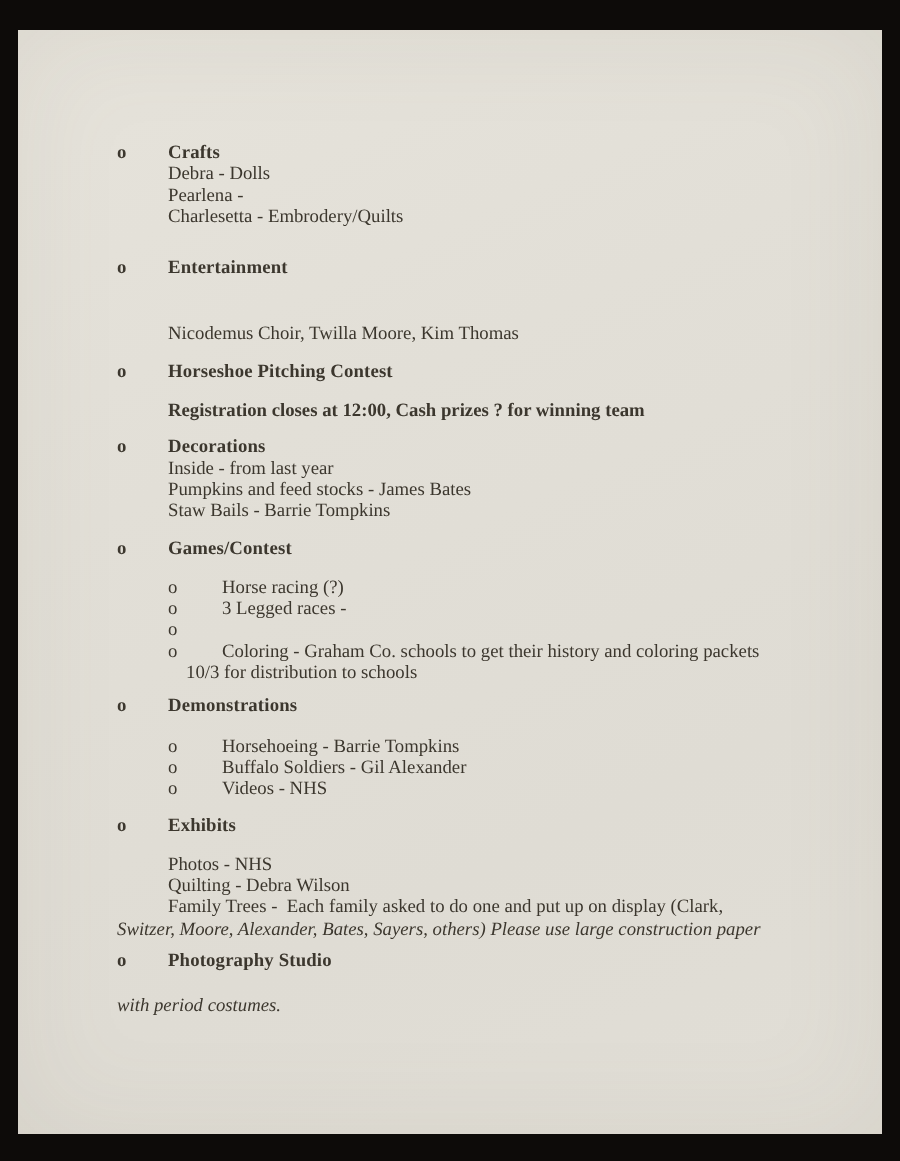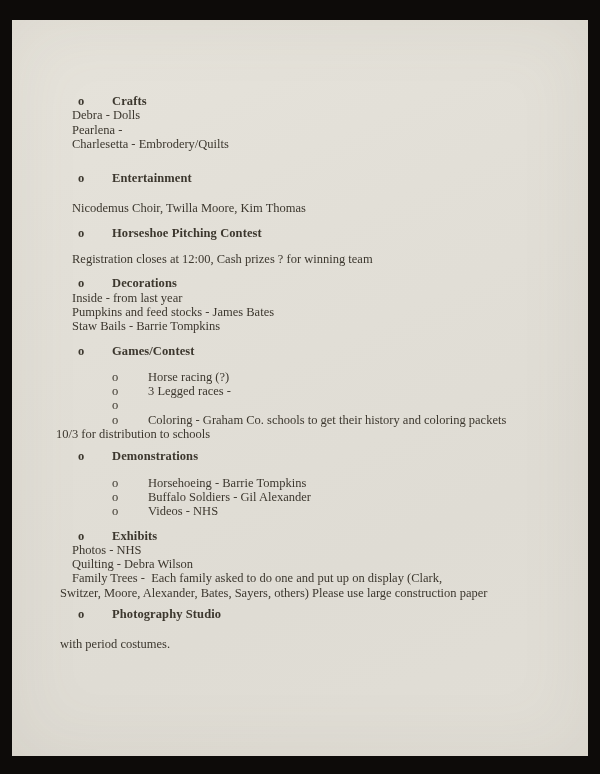--- a/index.html
+++ b/index.html
@@ -27,23 +27,23 @@
     width: 576px;
     color: #3c372e;
     font-size: 12.5px;
     line-height: 14.3px;
   }
   .row { display: flex; align-items: baseline; }
   .text, .bullet, .title, .after-title { white-space: pre; }
   .heading-row { padding-left: 66px; }
   .heading-row .bullet { width: 34px; font-weight: 700; }
   .title { font-weight: 700; letter-spacing: 0.1px; }
-  .item-plain  { padding-left: 60px; }
-  .item-subcol { padding-left: 44px; }
-  .item-hang   { padding-left: 48px; }
+  .item-plain  { padding-left: 100px; }
+  .item-subcol { padding-left: 112px; }
+  .item-hang   { padding-left: 66px; font-style: italic; }
   .item-sub    { padding-left: 100px; }
   .item-sub .sub-bullet { width: 36px; font-weight: 400; }
 </style>
 </head>
 <body>
 
 <div class="stage">
   <div class="paper">
     <div class="doc-body">
         <div class="section" style="margin-top: 0px;">
@@ -61,32 +61,32 @@
             <div class="row item-plain">
               <span class="text">Charlesetta - Embrodery/Quilts</span>
             </div>
           </div>
         </div>
         <div class="section" style="margin-top: 20px;">
           <div class="row heading-row">
             <span class="bullet">o</span>
             <span class="title">Entertainment</span>
           </div>
-          <div class="items" style="margin-top: 16px;">
+          <div class="items" style="margin-top: 30px;">
             <div class="row item-plain">
               <span class="text">Nicodemus Choir, Twilla Moore, Kim Thomas</span>
             </div>
           </div>
         </div>
         <div class="section" style="margin-top: 10px;">
           <div class="row heading-row">
             <span class="bullet">o</span>
             <span class="title">Horseshoe Pitching Contest</span>
           </div>
-          <div class="items" style="margin-top: 12px;">
+          <div class="items" style="margin-top: 12px; font-weight: bold;">
             <div class="row item-plain">
               <span class="text">Registration closes at 12:00, Cash prizes ? for winning team</span>
             </div>
           </div>
         </div>
         <div class="section" style="margin-top: 10px;">
           <div class="row heading-row">
             <span class="bullet">o</span>
             <span class="title">Decorations</span>
           </div>
@@ -146,21 +146,21 @@
               <span class="bullet sub-bullet">o</span>
               <span class="text">Videos - NHS</span>
             </div>
           </div>
         </div>
         <div class="section" style="margin-top: 10px;">
           <div class="row heading-row">
             <span class="bullet">o</span>
             <span class="title">Exhibits</span>
           </div>
-          <div class="items" style="">
+          <div class="items" style="margin-top: 12px;">
             <div class="row item-plain">
               <span class="text">Photos - NHS</span>
             </div>
             <div class="row item-plain">
               <span class="text">Quilting - Debra Wilson</span>
             </div>
             <div class="row item-plain">
               <span class="text">Family Trees -  Each family asked to do one and put up on display (Clark,</span>
             </div>
             <div class="row item-hang">

